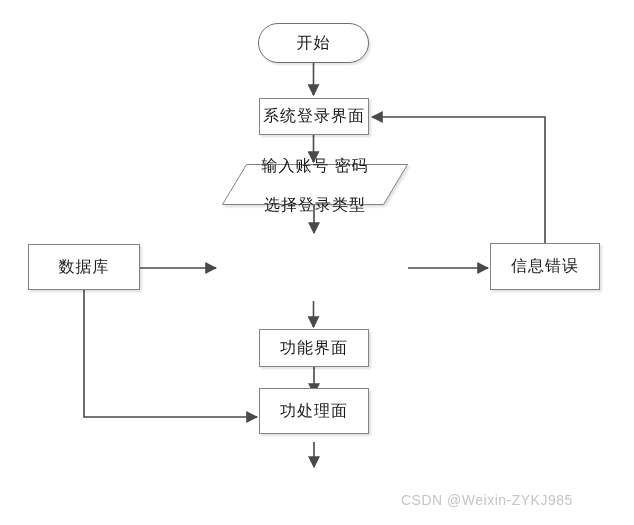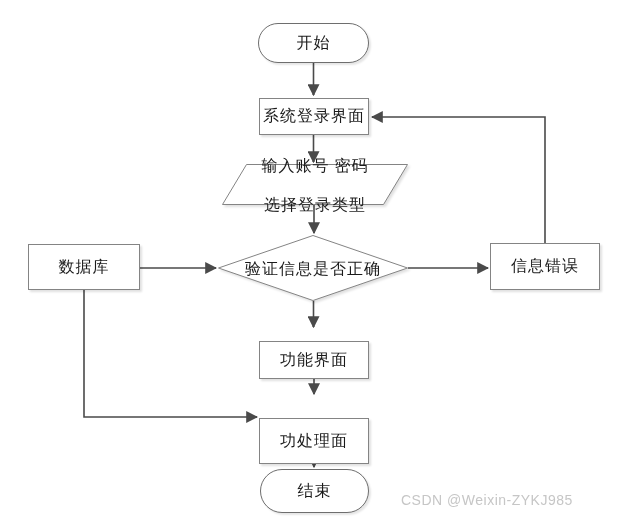--- a/index.html
+++ b/index.html
@@ -92,44 +92,33 @@
   <div class="shapebox" style="left:222px;top:164px;width:186px;height:41px;">
     <svg viewBox="0 0 186 41" preserveAspectRatio="none">
       <polygon points="24.5,0.5 185.5,0.5 161.5,40.5 0.5,40.5" fill="#ffffff" stroke="#848484" stroke-width="1"></polygon>
     </svg>
     <div class="lbl">
       <span>输入账号 密码</span>
       <span>选择登录类型</span>
     </div>
   </div>
 
-  <div class="shapebox" style="left:218px;top:235px;width:190px;height:66px;">
-    <svg viewBox="0 0 190 66" preserveAspectRatio="none">
-      <polygon points="95,0.5 189.5,33 95,65.5 0.5,33" fill="#ffffff" stroke="#848484" stroke-width="1"></polygon>
-    </svg>
-    <div class="lbl">
-      <span>验证信息是否正确</span>
-    </div>
-  </div>
 
   <div class="node rect" style="left:28px;top:244px;width:112px;height:46px;">
     <span>数据库</span>
   </div>
 
   <div class="node rect" style="left:490px;top:243px;width:110px;height:47px;">
     <span>信息错误</span>
   </div>
 
-  <div class="node rect" style="left:259px;top:329px;width:110px;height:38px;margin-top:12px;">
+  <div class="node rect" style="left:259px;top:329px;width:110px;height:38px;">
     <span>功能界面</span>
   </div>
 
-  <div class="node rect" style="left:259px;top:388px;width:110px;height:46px;margin-top:30px;">
+  <div class="node rect" style="left:259px;top:388px;width:110px;height:46px;">
     <span>功处理面</span>
   </div>
 
-  <div class="node stadium" style="left:260px;top:469px;width:109px;height:44px;">
-    <span>结束</span>
-  </div>
 
   <div id="watermark">CSDN @Weixin-ZYKJ985</div>
 
 </div>
 
 </body></html>

